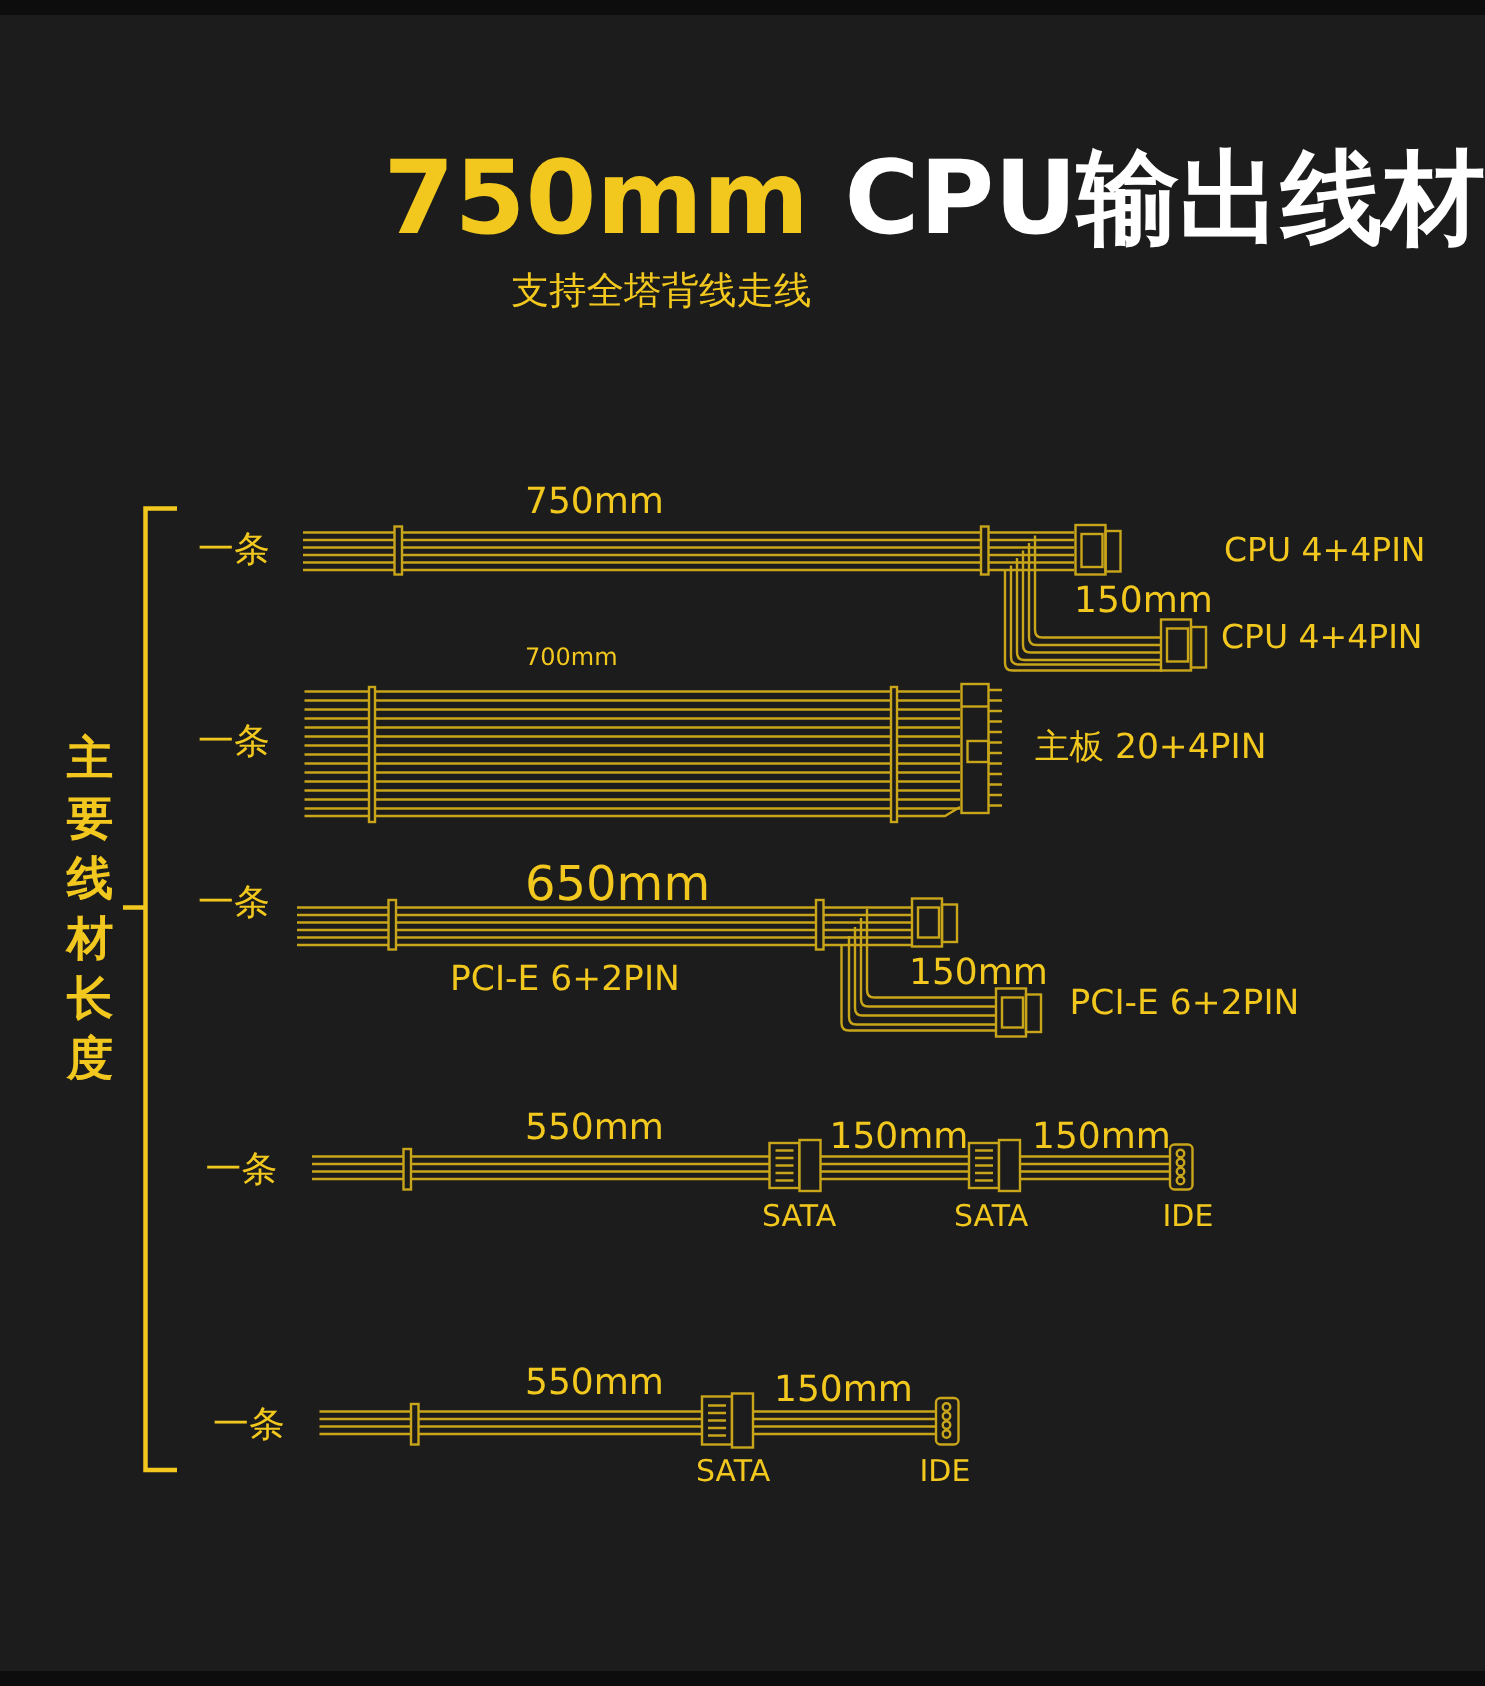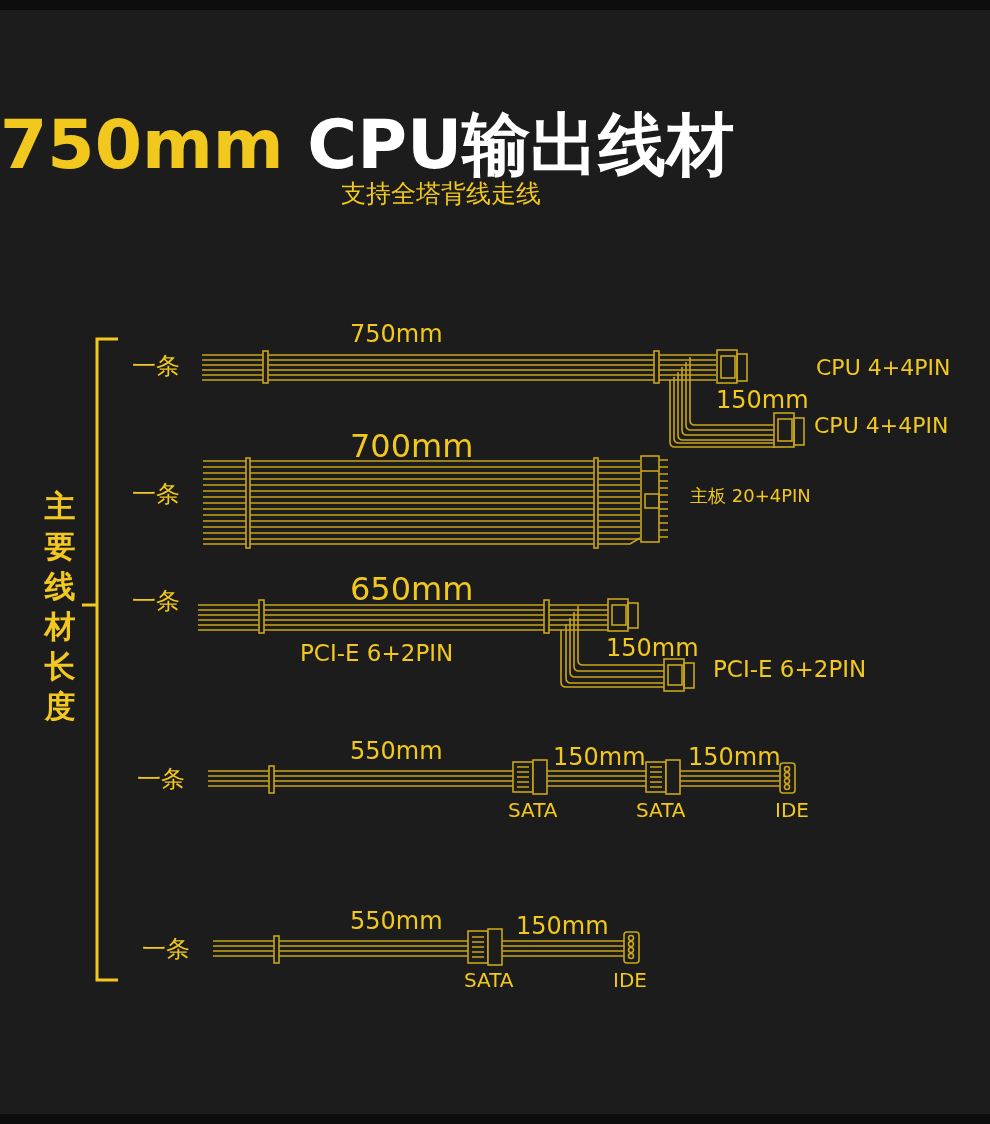--- a/index.html
+++ b/index.html
@@ -1,19 +1,19 @@
 <!DOCTYPE html>
 <html><head>
 <meta charset="utf-8">
 <style>
   html,body{margin:0;padding:0;}
   body{width:990px;height:1124px;background:#1c1c1c;position:relative;overflow:hidden;font-family:"DejaVu Sans","Liberation Sans",sans-serif;}
   .topbar{position:absolute;left:0;top:0;width:990px;height:10px;background:#0d0d0d;}
   .botbar{position:absolute;left:0;top:1114px;width:990px;height:10px;background:#0d0d0d;}
-  .title{position:absolute;left:0;top:100px;width:990px;text-align:left;font-size:68px;font-weight:bold;line-height:90px;letter-spacing:0px;}
+  .title{position:absolute;left:0;top:88px;width:990px;text-align:right;font-size:68px;font-weight:bold;line-height:90px;letter-spacing:0px;}
   .title .y{color:#f2c81e;}
   .title .w{color:#ffffff;}
   .subtitle{position:absolute;left:0;top:176px;width:882px;text-align:center;color:#f2c81e;font-size:25px;line-height:36px;}
   .lbl{position:absolute;color:#f2c81e;white-space:nowrap;line-height:1;}
   .vert{position:absolute;left:40px;top:486px;width:40px;color:#f2c81e;font-size:31px;font-weight:bold;line-height:40px;text-align:center;}
   svg{position:absolute;left:0;top:0;}
 </style>
 </head>
 <body>
 
@@ -151,22 +151,22 @@
   </g>
 </svg>
 
 <div class="lbl" style="left:132px;top:354px;font-size:24px;">一条</div>
 <div class="lbl" style="left:350px;top:322px;font-size:24px;">750mm</div>
 <div class="lbl" style="left:716px;top:388px;font-size:24px;">150mm</div>
 <div class="lbl" style="left:816px;top:357px;font-size:22px;">CPU 4+4PIN</div>
 <div class="lbl" style="left:814px;top:415px;font-size:22px;">CPU 4+4PIN</div>
 
 <div class="lbl" style="left:132px;top:482px;font-size:24px;">一条</div>
-<div class="lbl" style="left:350px;top:430px;font-size:32px;">700mm</div>
-<div class="lbl" style="left:690px;top:487px;font-size:18px;">主板 20+4PIN</div>
+<div class="lbl" style="left:350px;top:430px;font-size:16px;">700mm</div>
+<div class="lbl" style="left:690px;top:487px;font-size:23px;">主板 20+4PIN</div>
 
 <div class="lbl" style="left:132px;top:589px;font-size:24px;">一条</div>
 <div class="lbl" style="left:350px;top:573px;font-size:32px;">650mm</div>
 <div class="lbl" style="left:300px;top:642px;font-size:23px;">PCI-E 6+2PIN</div>
 <div class="lbl" style="left:606px;top:636px;font-size:24px;">150mm</div>
 <div class="lbl" style="left:713px;top:658px;font-size:23px;">PCI-E 6+2PIN</div>
 
 <div class="lbl" style="left:137px;top:767px;font-size:24px;">一条</div>
 <div class="lbl" style="left:350px;top:739px;font-size:24px;">550mm</div>
 <div class="lbl" style="left:553px;top:745px;font-size:24px;">150mm</div>

